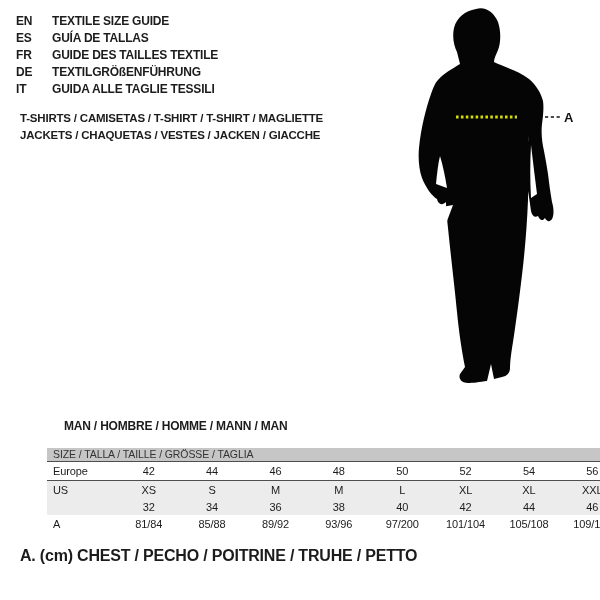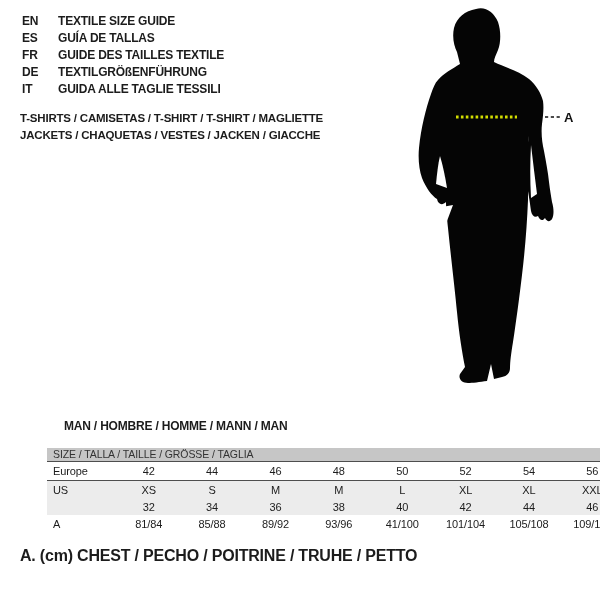--- a/index.html
+++ b/index.html
@@ -1,21 +1,21 @@
 <!DOCTYPE html>
 <html style="--dash: #d3de00; --hdrbg: #c6c6c6; --bandbg: #ececec; --txt: #1c1c1c;"><head>
 <meta charset="utf-8">
 <style>
   html,body{margin:0;padding:0;background:#fff;}
   .page{
     position:relative;width:600px;height:600px;background:#fff;overflow:hidden;
     font-family:"Liberation Sans", sans-serif;color:var(--txt,#1c1c1c);
   }
   
-  .lang-block{position:absolute;left:22px;top:13px;}
+  .lang-block{position:absolute;left:16px;top:13px;}
   .lang-row{display:flex;height:17px;line-height:17px;font-size:12px;font-weight:bold;letter-spacing:-0.2px;}
   .lang-code{width:36px;}
   
   .products{position:absolute;left:20px;top:110px;font-size:11.5px;font-weight:bold;line-height:16.5px;letter-spacing:-0.2px;}
   
   .figure-wrap{position:absolute;left:390px;top:0;width:210px;height:420px;}
   
   .section-title{position:absolute;left:20px;top:419px;font-size:12px;font-weight:bold;letter-spacing:-0.2px;margin-left:44px;}
   
   .size-table{position:absolute;left:15px;top:448px;width:577px;font-size:11px;letter-spacing:-0.1px;margin-left:32px;}
@@ -164,21 +164,21 @@
       <div class="t-cell">44</div>
       <div class="t-cell">46</div>
     </div>
 
     <div class="t-row r-a">
       <div class="t-label">A</div>
       <div class="t-cell">81/84</div>
       <div class="t-cell">85/88</div>
       <div class="t-cell">89/92</div>
       <div class="t-cell">93/96</div>
-      <div class="t-cell">41/100</div>
+      <div class="t-cell">97/200</div>
       <div class="t-cell">101/104</div>
       <div class="t-cell">105/108</div>
       <div class="t-cell">109/112</div>
     </div>
   </div>
 
   <div class="footer-note">A. (cm) CHEST / PECHO / POITRINE / TRUHE / PETTO</div>
 
 </div>
 

